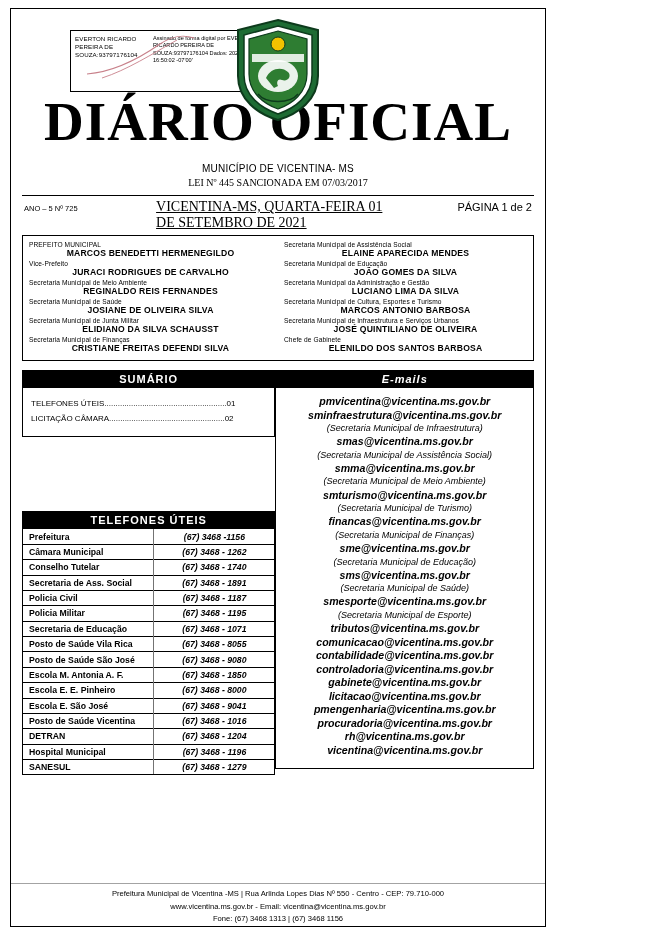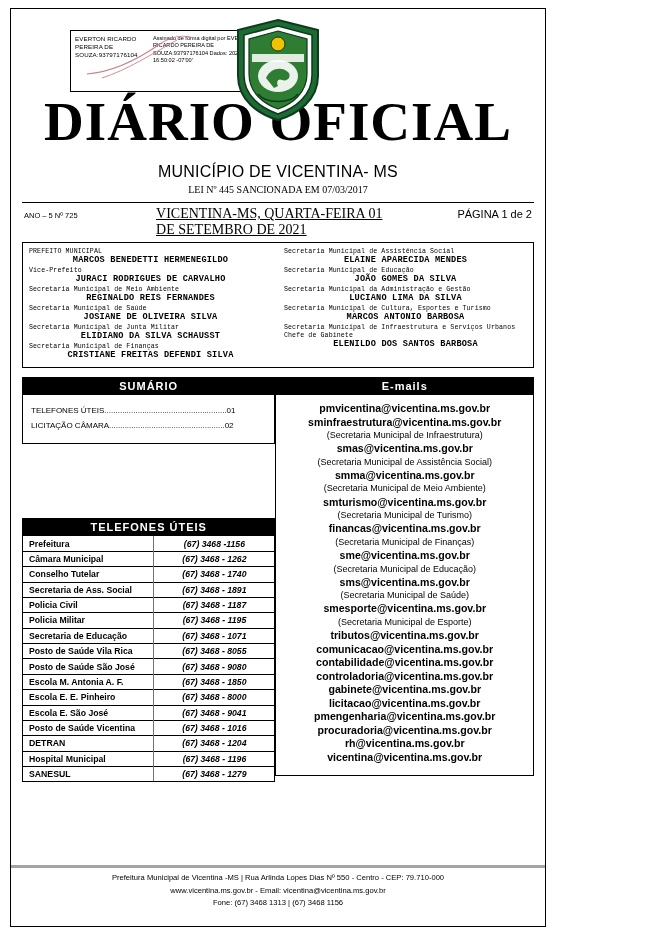--- a/index.html
+++ b/index.html
@@ -77,21 +77,21 @@
     text-align:center;
     font-family:"Liberation Serif", serif;
     font-weight:700;
     font-size:55px;
     letter-spacing:1px;
     line-height:1;
     margin-top:4px;
   }
   .sub1{
     text-align:center;
-    font-size:16px;
+    font-size:10px;
     margin-top:14px;
     letter-spacing:.2px;
   }
   .sub2{
     text-align:center;
     font-family:"Liberation Serif", serif;
     font-size:10px;
     margin-top:3px;
   }
 
@@ -110,31 +110,31 @@
   .meta-center{width:46%;text-align:left;font-family:"Liberation Serif",serif;font-size:14px;text-decoration:underline;}
   .meta-right{width:28%;text-align:right;font-size:11px;}
 
   
   .officials{
     border:1px solid #000;
     display:flex;
     padding:4px 0 5px 0;
     box-sizing:border-box;
   }
-  .off-col{width:50%;padding:0 6px;box-sizing:border-box;font-family:Liberation Mono, monospace;}
+  .off-col{width:50%;padding:0 6px;box-sizing:border-box;}
   .off-role{font-size:6.6px;letter-spacing:.1px;margin:1px 0 0 0;}
   .off-name{font-size:8.6px;font-weight:700;text-align:center;letter-spacing:.2px;margin:0 0 2px 0;}
 
   
   .body-cols{
     display:flex;
     margin-top:9px;
   }
   .col-left{width:294px;}
-  .col-right{width:300px;}
+  .col-right{width:300px;font-style:italic;}
 
   .blockbox{border:1px solid #000;box-sizing:border-box;}
   .block-title{
     background:#000;color:#fff;
     text-align:center;
     font-size:11px;
     font-weight:700;
     letter-spacing:1px;
     padding:2px 0 3px 0;
   }
@@ -179,26 +179,26 @@
   }
   .email-note{
     font-size:9px;
     line-height:1.35;
     margin-bottom:1px;
   }
 
   
   .footer{
     position:absolute;
-    left:11px;right:11px;bottom:25px;
+    left:11px;right:11px;bottom:9px;
     text-align:center;
     font-size:7.6px;
     line-height:1.65;
     padding-top:4px;
-    border-top:3px solid #a3a3a3;
+    border-top:1px solid #a3a3a3;
     box-sizing:border-box;
   }
 </style>
 </head>
 <body>
 
 <div class="page">
   <div class="outer-frame"></div>
 
   <div class="inner">
@@ -254,20 +254,21 @@
       <div class="off-col">
         <div class="off-role">Secretaria Municipal de Assistência Social</div>
         <div class="off-name">ELAINE APARECIDA MENDES</div>
         <div class="off-role">Secretaria Municipal de Educação</div>
         <div class="off-name">JOÃO GOMES DA SILVA</div>
         <div class="off-role">Secretaria Municipal da Administração e Gestão</div>
         <div class="off-name">LUCIANO LIMA DA SILVA</div>
         <div class="off-role">Secretaria Municipal de Cultura, Esportes e Turismo</div>
         <div class="off-name">MARCOS ANTONIO BARBOSA</div>
         <div class="off-role">Secretaria Municipal de Infraestrutura e Serviços Urbanos</div>
+        <div class="off-name">JOSÉ QUINTILIANO DE OLIVEIRA</div>
         <div class="off-role">Chefe de Gabinete</div>
         <div class="off-name">ELENILDO DOS SANTOS BARBOSA</div>
       </div>
     </div>
 
     <div class="body-cols">
 
       <div class="col-left">
 
         <div class="blockbox">

